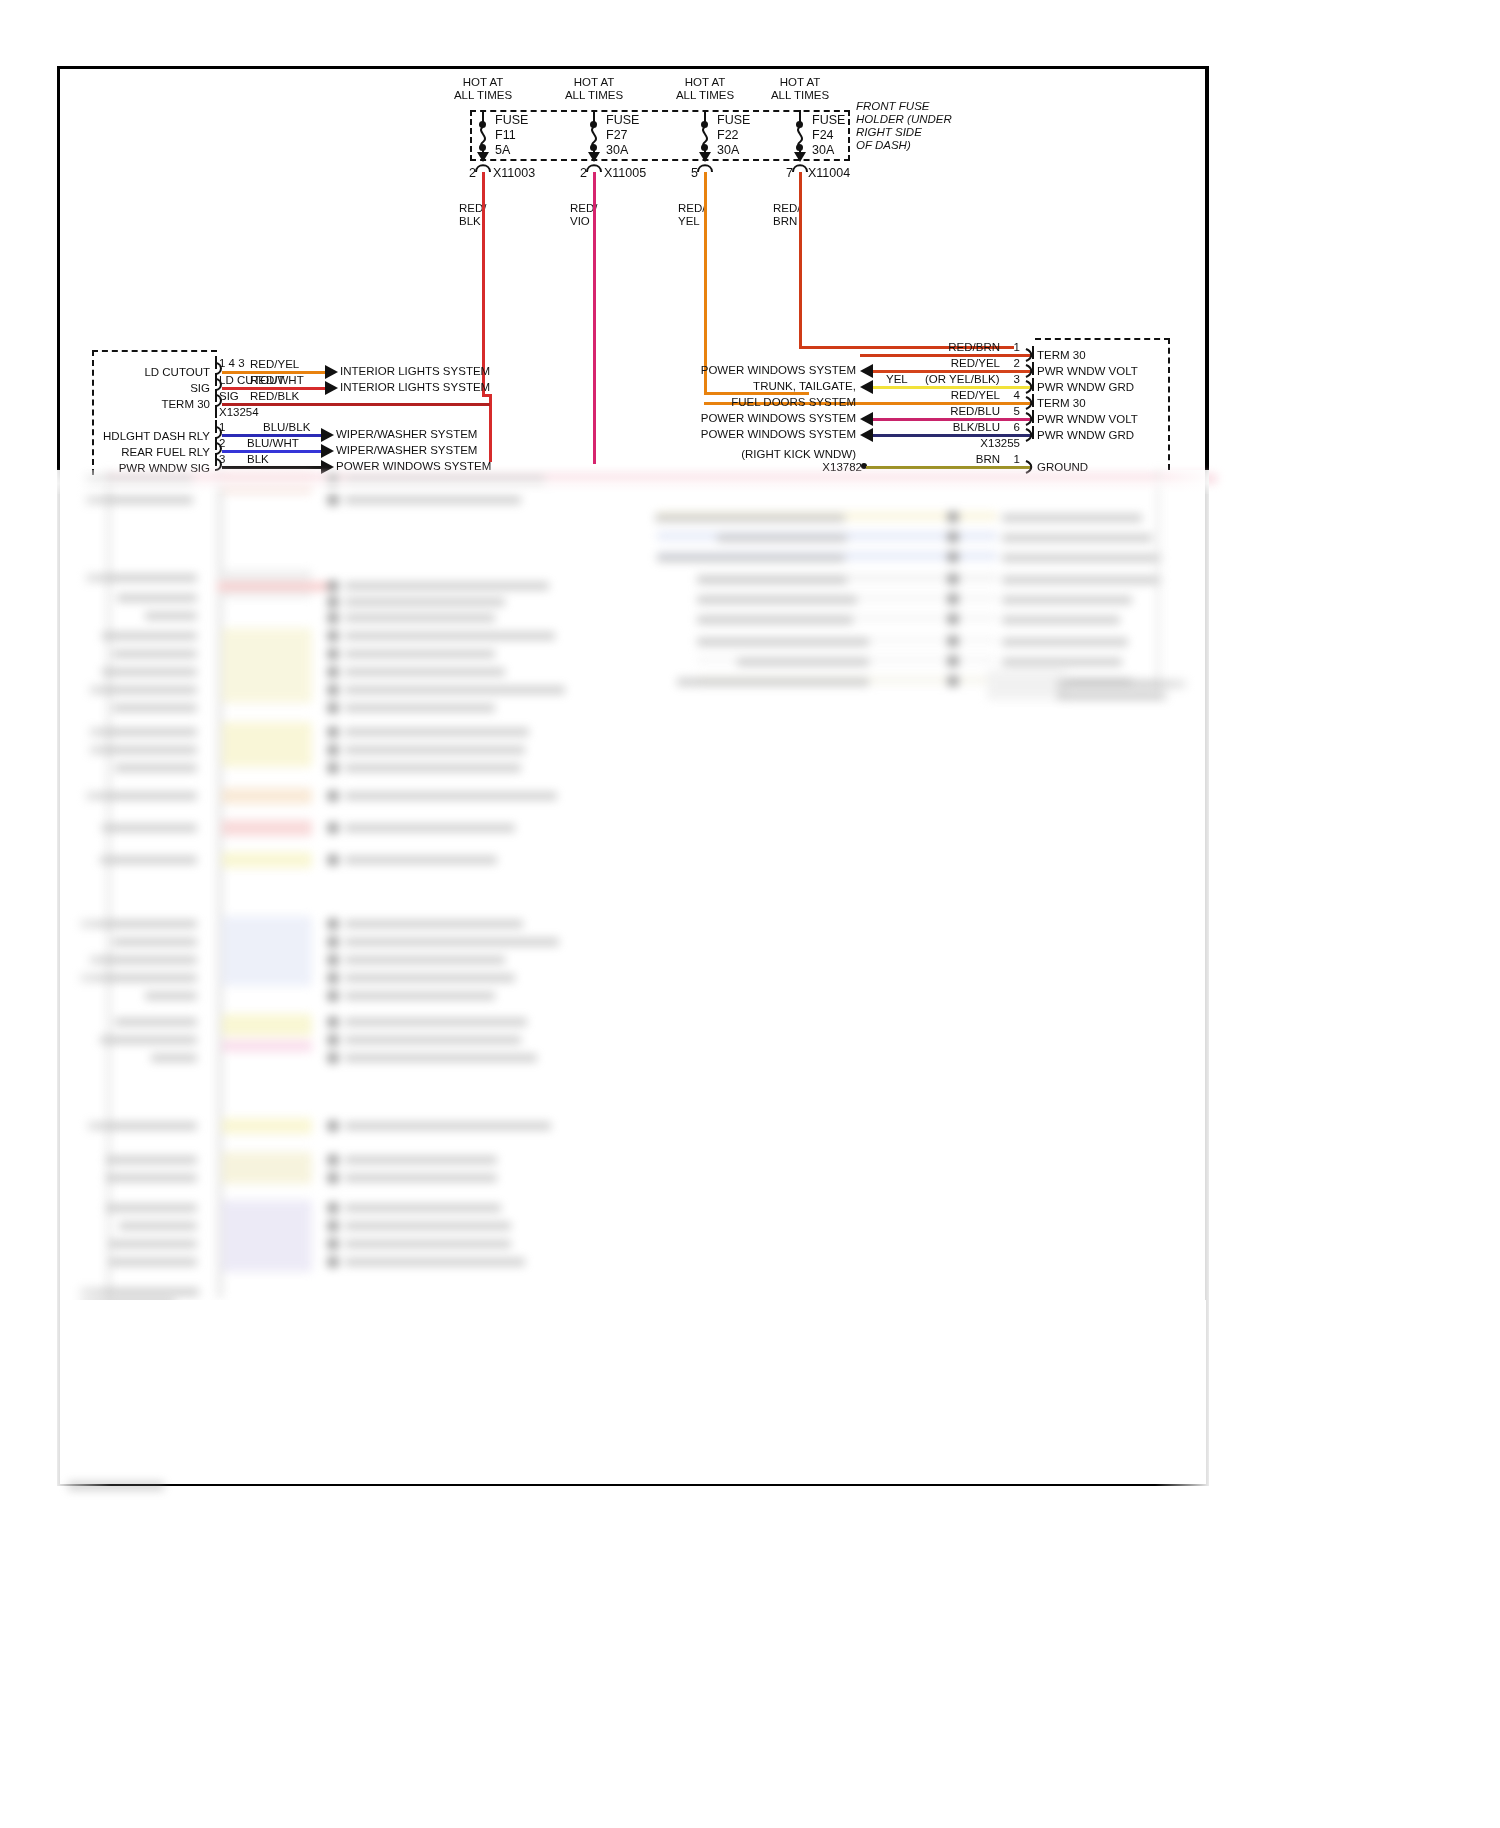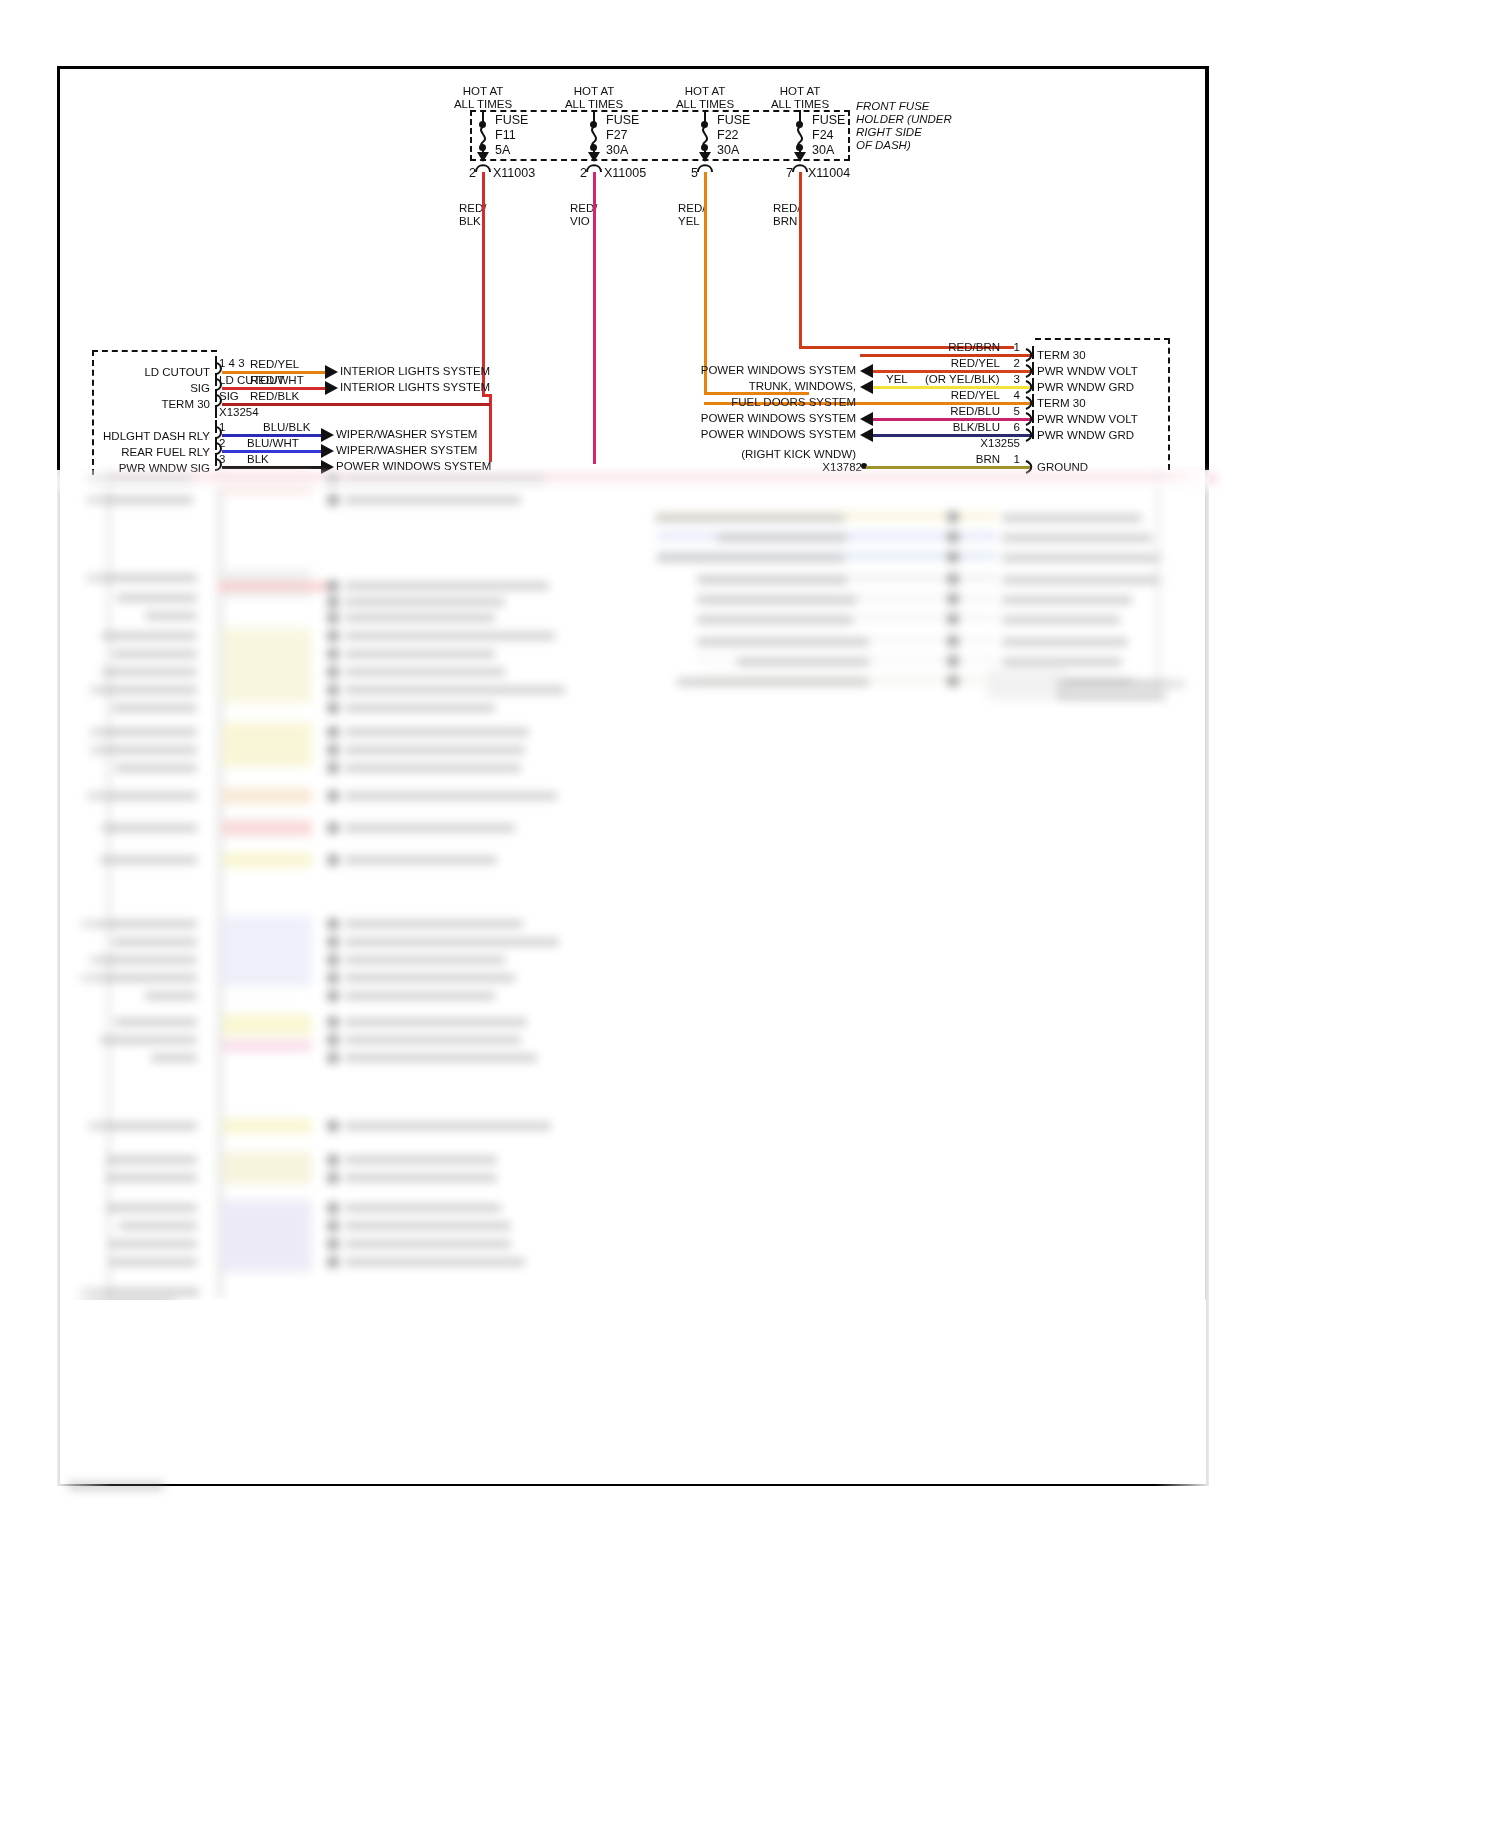--- a/index.html
+++ b/index.html
@@ -7,21 +7,21 @@
   #page{position:relative;width:1500px;height:1828px;background:#fff;overflow:hidden;}
 
   
   .frame-outer{position:absolute;left:57px;top:66px;width:1151px;height:1420px;border:3px solid #000;box-sizing:border-box;background:#fff;}
   .frame-right-edge{position:absolute;left:1206px;top:66px;width:3px;height:1420px;background:#000;}
 
   
   .t{position:absolute;font-family:"Liberation Sans",sans-serif;color:#111;white-space:nowrap;line-height:1.12;}
   .t11{font-size:11.5px;}
   .t12{font-size:12.5px;}
-  .ctr{text-align:center;transform:translateX(-50%);margin-top:9px;}
+  .ctr{text-align:center;transform:translateX(-50%);}
   .rgt{text-align:right;transform:translateX(-100%);}
   .dash-left{position:absolute;border-left:2px dashed #111;}
   .dash-top{position:absolute;border-top:2px dashed #111;}
   .dash-bottom{position:absolute;border-bottom:2px dashed #111;}
   .dash-right{position:absolute;border-right:2px dashed #111;}
 
   
   .w{position:absolute;}
   .wv{width:3px;}
   .wh{height:3px;}
@@ -242,21 +242,21 @@
   <svg style="position:absolute;left:1025px;top:364px;" width="10" height="14">
     <path d="M1 1 C 8 4, 8 10, 1 13" stroke="#111" stroke-width="2" fill="none"></path>
   </svg>
   <div class="t t11" style="left:1037px;top:365px;">PWR WNDW VOLT</div>
 
   <div class="t t11" style="left:886px;top:373px;">YEL</div>
   <div class="t t11" style="left:925px;top:373px;">(OR YEL/BLK)</div>
   <div class="t t11 rgt" style="left:1020px;top:373px;">3</div>
   <div class="w wh" style="left:873px;top:386px;width:159px;background:#f2e23a;"></div>
   <div class="arr-l" style="left:860px;top:380px;"></div>
-  <div class="t t11 rgt" style="left:856px;top:380px;">TRUNK, WINDOWS,</div>
+  <div class="t t11 rgt" style="left:856px;top:380px;">TRUNK, TAILGATE,</div>
   <svg style="position:absolute;left:1025px;top:380px;" width="10" height="14">
     <path d="M1 1 C 8 4, 8 10, 1 13" stroke="#111" stroke-width="2" fill="none"></path>
   </svg>
   <div class="t t11" style="left:1037px;top:381px;">PWR WNDW GRD</div>
 
   <div class="t t11 rgt" style="left:1000px;top:389px;">RED/YEL</div>
   <div class="t t11 rgt" style="left:1020px;top:389px;">4</div>
   <div class="w wh" style="left:704px;top:402px;width:328px;background:#e8820e;"></div>
   <div class="t t11 rgt" style="left:856px;top:396px;">FUEL DOORS SYSTEM</div>
   <svg style="position:absolute;left:1025px;top:396px;" width="10" height="14">

